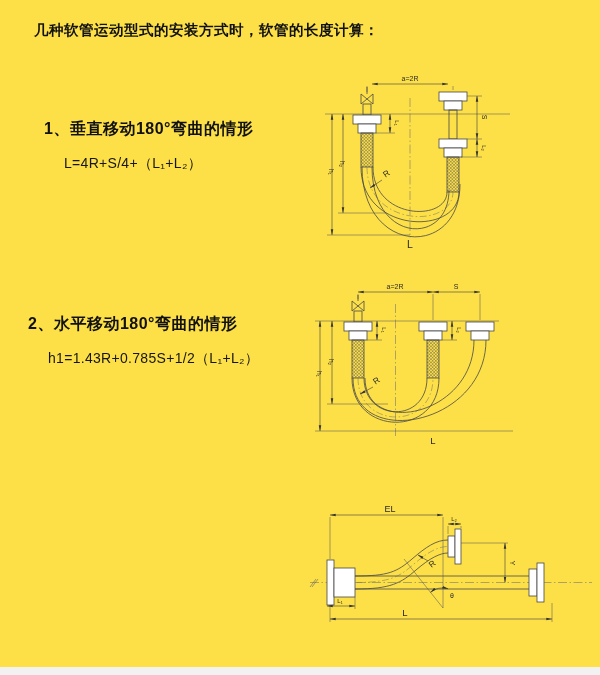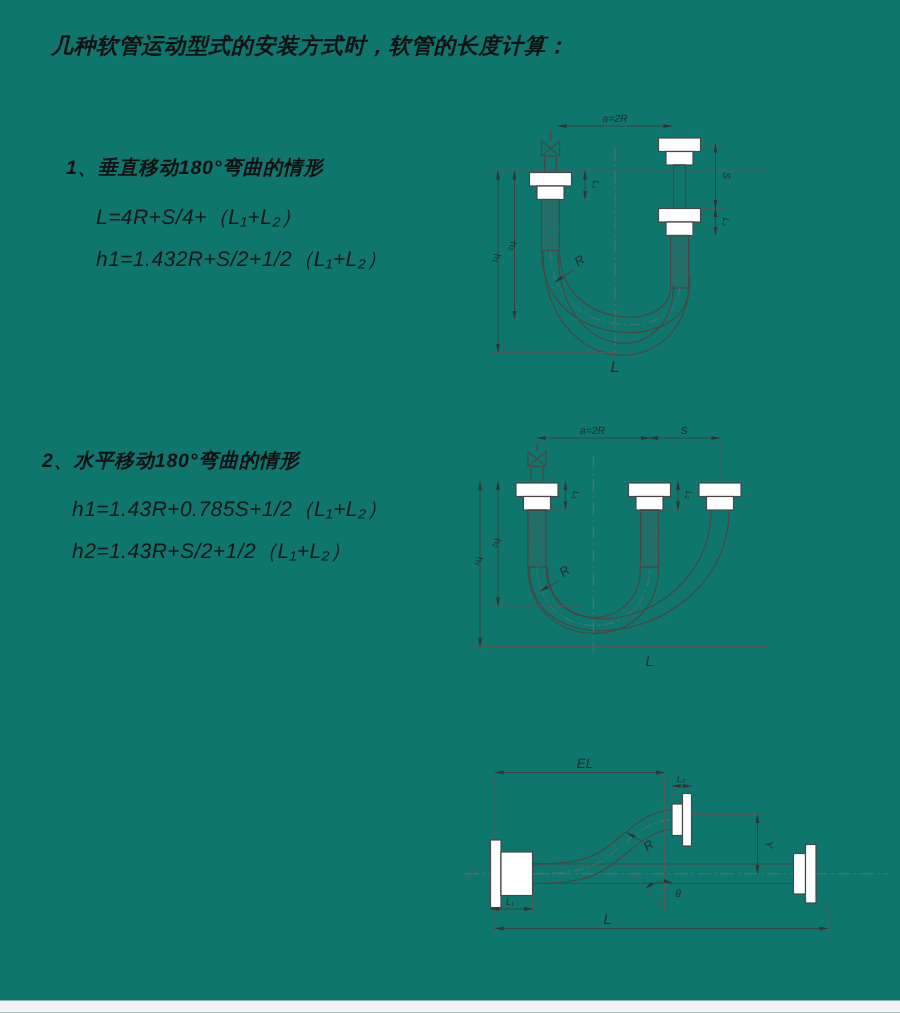--- a/index.html
+++ b/index.html
@@ -1,30 +1,30 @@
 <!DOCTYPE html>
 <html><head>
 <meta charset="utf-8">
 <style>
   html,body{margin:0;padding:0;}
   body{
     width:600px;height:675px;background:#ffffff;
     font-family:"Liberation Sans","DejaVu Sans",sans-serif;
     color:#1c1c1c;position:relative;overflow:hidden;
   }
-  .page{position:absolute;inset:0;background:#0f766e;font-style:italic;}
+  .page{position:absolute;inset:0;background:#fde047;}
   .doc-title{
     position:absolute;left:34px;top:21px;width:540px;
     font-size:14.5px;font-weight:bold;letter-spacing:.5px;color:#111;
   }
   .section-text{position:absolute;width:290px;}
   .sec1{left:44px;top:103px;}
   .sec2{left:28px;top:298px;}
   .sec3{left:44px;top:516px;}
-  .sec-heading{font-size:13px;font-weight:bold;color:#111;letter-spacing:.5px;margin:0 0 9px 0;}
+  .sec-heading{font-size:16px;font-weight:bold;color:#111;letter-spacing:.5px;margin:16px 0 9px 0;}
   .formula{font-size:14px;color:#161616;letter-spacing:.3px;line-height:28px;padding-left:20px;white-space:nowrap;}
   .diagram{position:absolute;}
   .d1{left:310px;top:72px;}
   .d2{left:303px;top:276px;}
   .d3{left:300px;top:503px;}
   svg{display:block;}
   svg text{font-family:"Liberation Sans","DejaVu Sans",sans-serif;fill:#2a2a2a;}
   .ln{stroke:#474747;stroke-width:.8;fill:none;}
   .thin{stroke:#5a5a5a;stroke-width:.55;fill:none;}
   .dim{stroke:#3d3d3d;stroke-width:.6;fill:none;}
@@ -48,21 +48,20 @@
         <path d="M0 0.9 L10 3 L0 5.1 Z" fill="#333"></path>
       </marker>
     </defs>
   </svg>
 
   <div class="doc-title">几种软管运动型式的安装方式时，软管的长度计算：</div>
 
   <div class="section-text sec1">
     <p class="sec-heading">1、垂直移动180°弯曲的情形</p>
     <div class="formula">L=4R+S/4+（L₁+L₂）</div>
-    <div class="formula">h1=1.432R+S/2+1/2（L₁+L₂）</div>
   </div>
 
   <div class="diagram d1">
     <svg width="290" height="185" viewBox="0 0 290 185">
 
       <g>
         <line class="dim" x1="62" y1="12" x2="138" y2="12" marker-start="url(#arr)" marker-end="url(#arr)"></line>
         <line class="thin" x1="57" y1="14" x2="57" y2="20"></line>
         <line class="thin" x1="143" y1="14" x2="143" y2="18"></line>
         <text x="100" y="9" font-size="7" text-anchor="middle">a=2R</text>
@@ -138,21 +137,20 @@
         <text transform="translate(78,104) rotate(-35)" font-size="8.5" text-anchor="middle">R</text>
       </g>
 
       <text x="100" y="176" font-size="10.5" text-anchor="middle">L</text>
     </svg>
   </div>
 
   <div class="section-text sec2">
     <p class="sec-heading">2、水平移动180°弯曲的情形</p>
     <div class="formula">h1=1.43R+0.785S+1/2（L₁+L₂）</div>
-    <div class="formula">h2=1.43R+S/2+1/2（L₁+L₂）</div>
   </div>
 
   <div class="diagram d2">
     <svg width="297" height="172" viewBox="0 0 297 172">
 
       <g>
         <line class="dim" x1="55" y1="16" x2="130" y2="16" marker-start="url(#arr)" marker-end="url(#arr)"></line>
         <line class="dim" x1="130" y1="16" x2="177" y2="16" marker-start="url(#arr)" marker-end="url(#arr)"></line>
         <line class="thin" x1="55" y1="18" x2="55" y2="23"></line>
         <line class="thin" x1="130" y1="18" x2="130" y2="44"></line>

